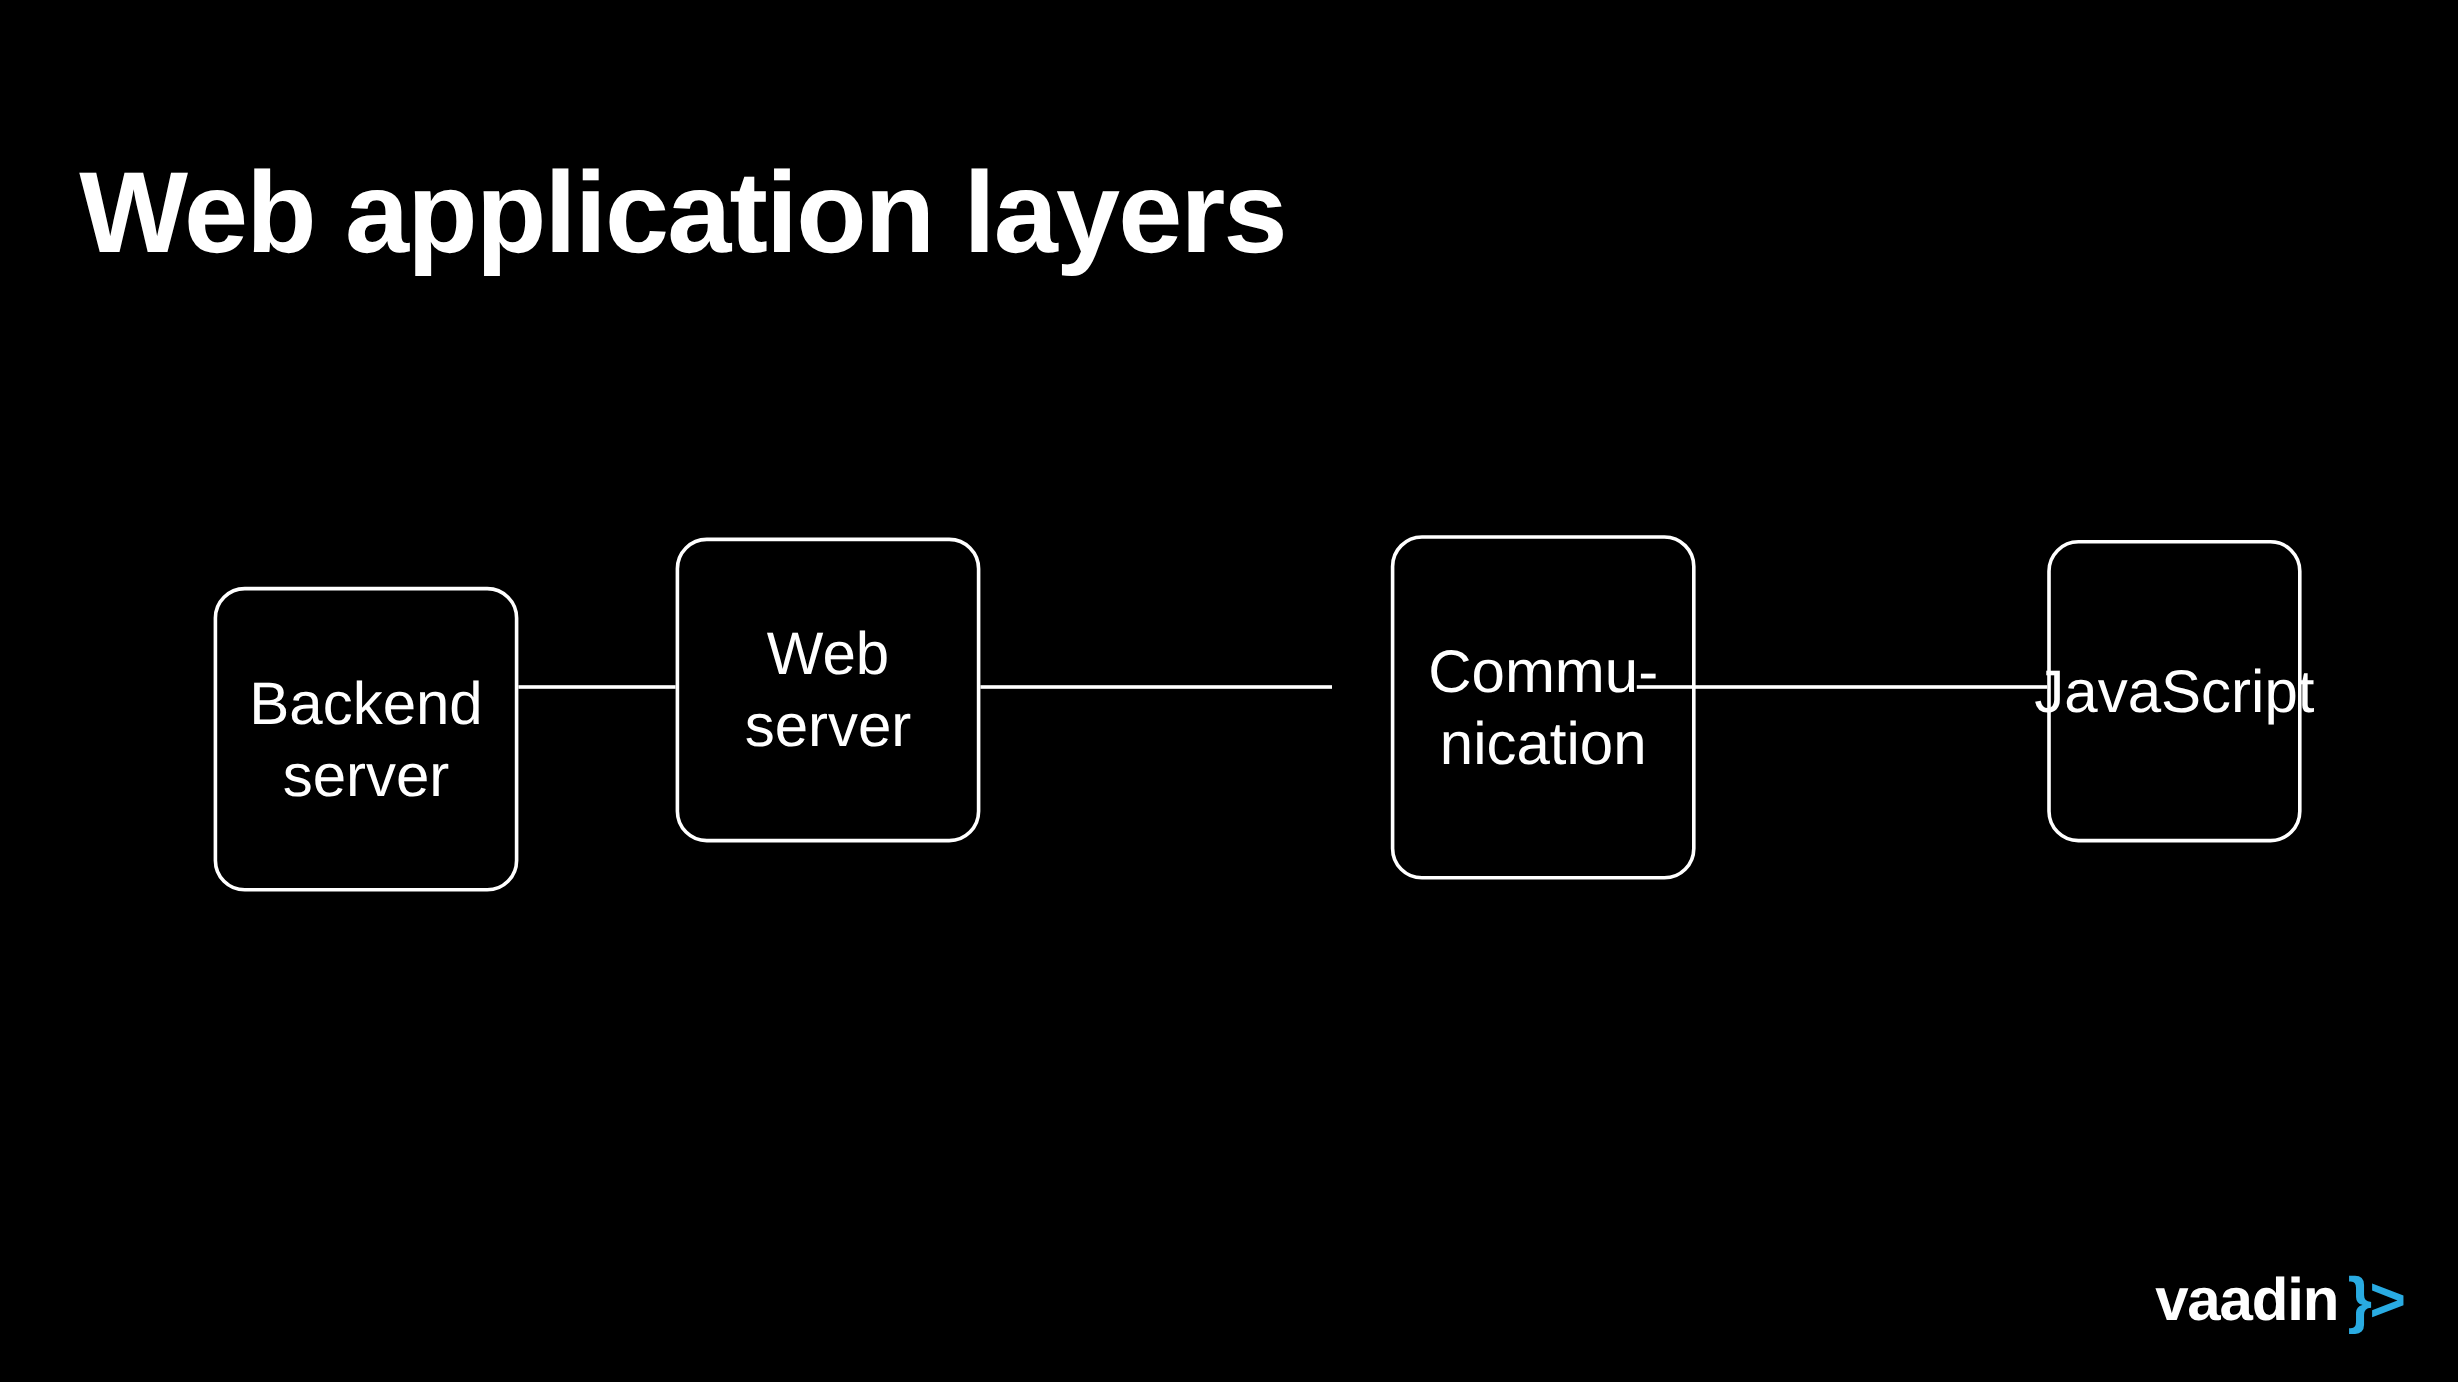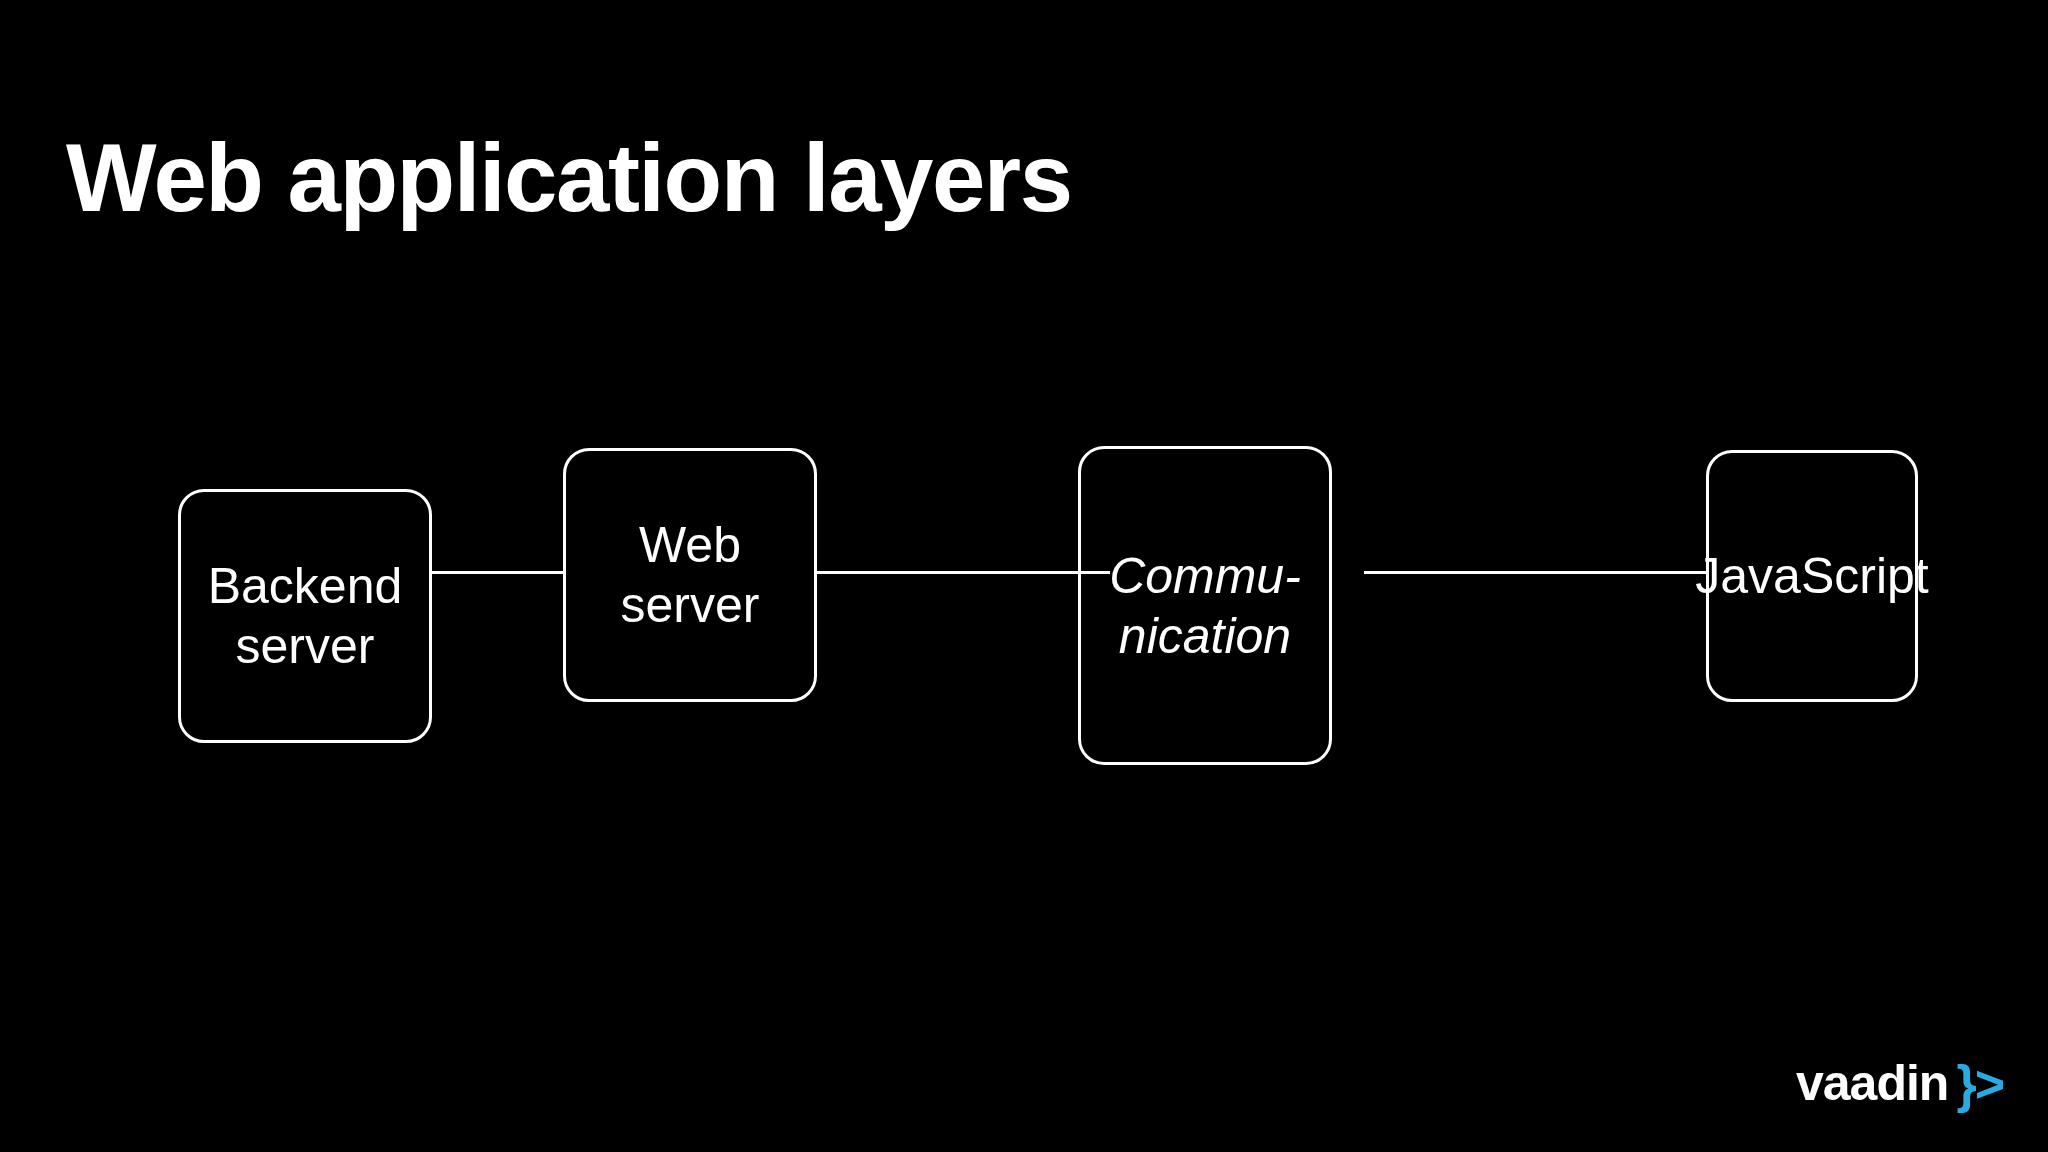--- a/index.html
+++ b/index.html
@@ -42,21 +42,21 @@
     color: #ffffff;
     font-family: "Liberation Sans", sans-serif;
     font-weight: 400;
     font-size: 50px;
     line-height: 60px;
     text-align: center;
     white-space: pre-line;
   }
   #box-backend   { left: 178px;  top: 445px; width: 254px; height: 254px; margin-top: 44px; }
   #box-webserver { left: 563px;  top: 448px; width: 254px; height: 254px; }
-  #box-comm      { left: 1078px; top: 446px; width: 254px; height: 319px; font-style: italic; }
+  #box-comm      { left: 1159px; top: 446px; width: 254px; height: 287px; }
   #box-js        { left: 1706px; top: 450px; width: 212px; height: 252px; }
 
   .connector {
     position: absolute;
     top: 571px;
     height: 3px;
     background: #ffffff;
   }
   #conn-1 { left: 432px;  width: 131px; }
   #conn-2 { left: 817px;  width: 293px; }

